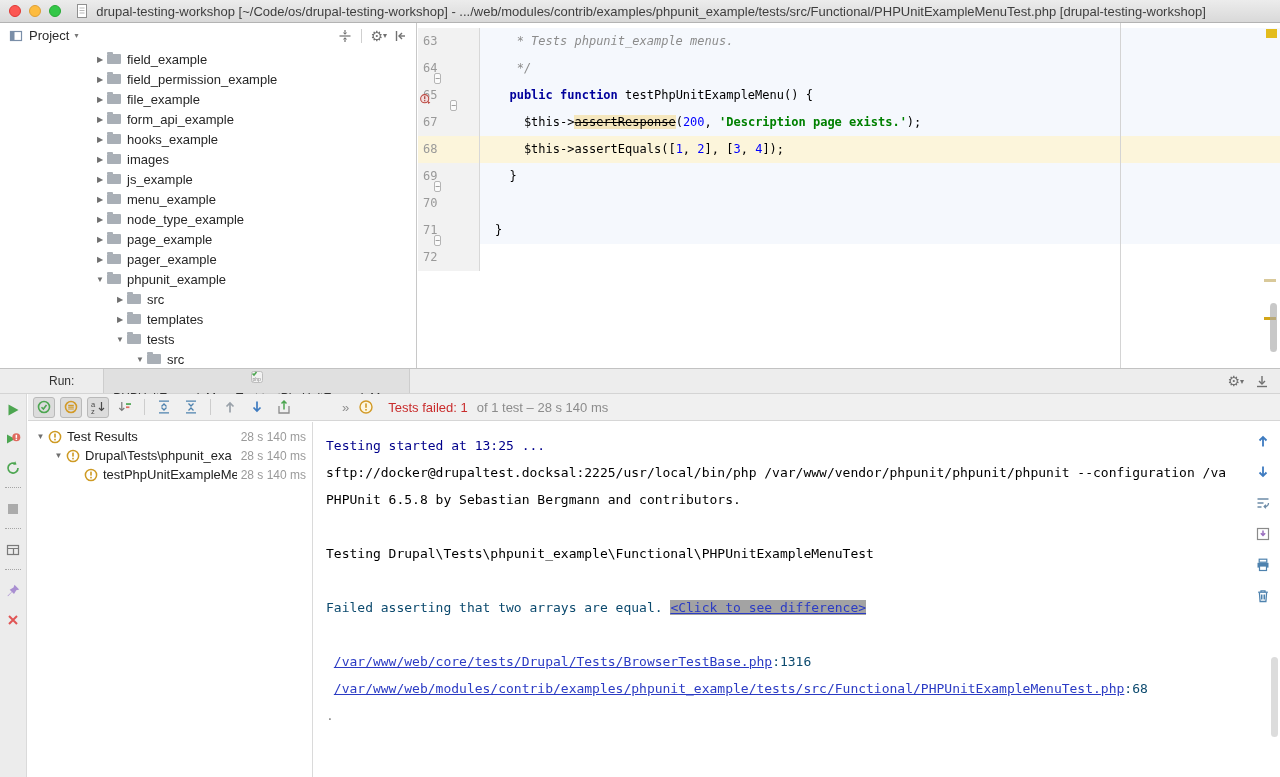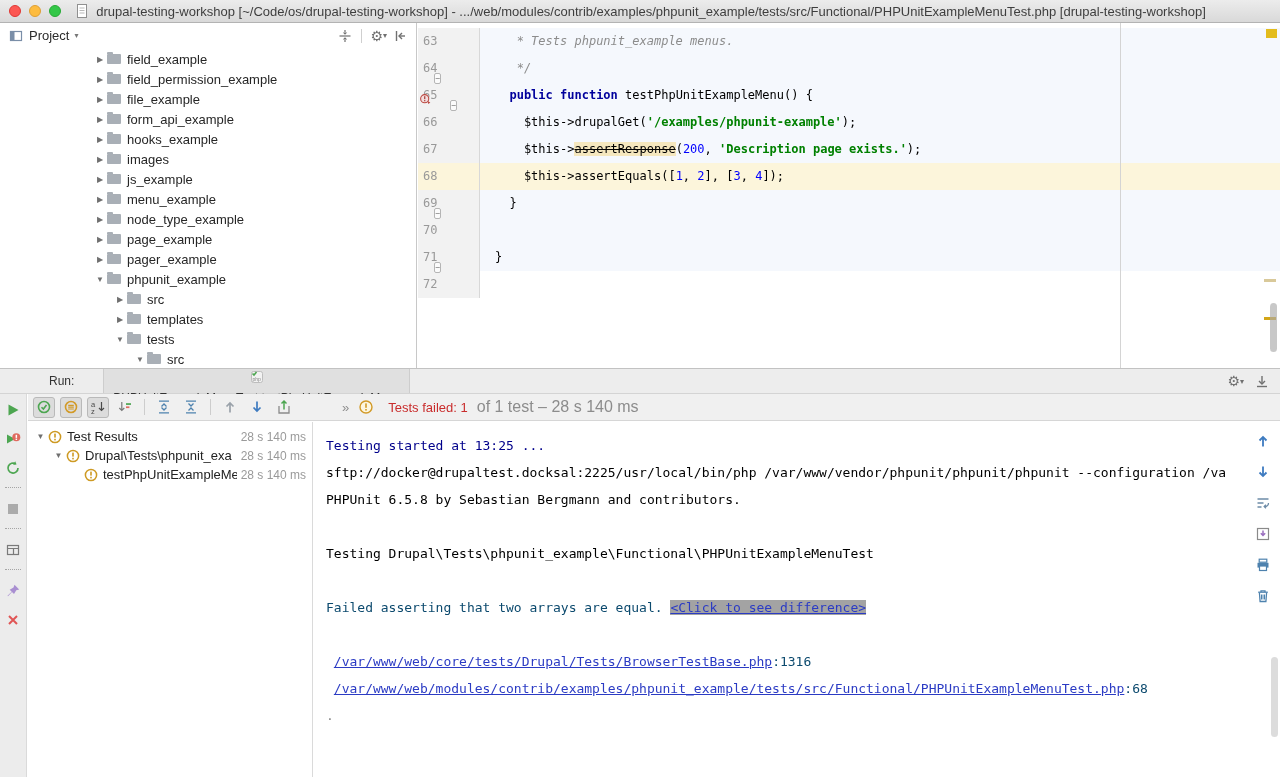--- a/index.html
+++ b/index.html
@@ -65,21 +65,21 @@
   .rp-strip{position:absolute;left:0;top:0;bottom:0;width:27px;background:#ECECEC;border-right:1px solid #DADADA;
     display:flex;flex-direction:column;align-items:center;padding-top:5px;gap:8px;box-sizing:border-box;}
   .strip-sep{width:16px;border-top:1px dotted #A5A5A5;height:1px;margin:1px 0;}
   .rp-toolbar{position:absolute;left:28px;right:0;top:0;height:27px;background:#F0F0F0;border-bottom:1px solid #D6D6D6;
     display:flex;align-items:center;gap:5px;padding-left:5px;box-sizing:border-box;}
   .tb-btn{width:22px;height:21px;display:flex;align-items:center;justify-content:center;border-radius:3px;box-sizing:border-box;}
   .tb-btn.pressed{background:#DCDCDC;border:1px solid #B9B9B9;}
   .tb-sep{width:1px;height:16px;background:#CDCDCD;margin:0 3px;}
   .tb-chevrons{color:#8E8E8E;font-size:13px;margin-left:42px;letter-spacing:1px;}
   .status-failed{color:#C92C2C;font-size:13px;margin-left:6px;}
-  .status-detail{color:#8C8C8C;font-size:16px;margin-left:4px;}
+  .status-detail{color:#8C8C8C;font-size:13px;margin-left:4px;}
   .rp-main{position:absolute;left:28px;top:28px;right:0;bottom:0;}
   .rp-tree{position:absolute;left:0;top:0;bottom:0;width:285px;border-right:1px solid #DADADA;padding-top:5px;box-sizing:border-box;background:#fff;}
   .rt-row{height:19px;display:flex;align-items:center;font-size:13px;color:#222;white-space:nowrap;overflow:hidden;}
   .rt-chevron{width:13px;font-size:8px;color:#6F6F6F;text-align:center;flex:0 0 13px;}
   .rt-label{flex:1;overflow:hidden;text-overflow:clip;margin-left:4px;}
   .rt-time{color:#9A9A9A;font-size:12px;padding:0 6px 0 4px;}
   .rp-console{position:absolute;left:286px;top:0;right:0;bottom:0;background:#fff;overflow:hidden;
     font-family:"DejaVu Sans Mono",monospace;font-size:13px;line-height:27px;padding:10px 0 0 12px;}
   .cs-line{height:27px;white-space:pre;}
   .cs-system{color:#00008B;}
@@ -249,24 +249,20 @@
               <svg viewBox="0 0 16 16" style="width: 13px; height: 13px;">
                 <circle cx="7" cy="7" r="5" fill="#F3DEDE" stroke="#BC4841" stroke-width="1.3"></circle>
                 <rect x="6.3" y="3.9" width="1.5" height="3.7" fill="#A43F3A"></rect>
                 <rect x="6.3" y="8.7" width="1.5" height="1.5" fill="#A43F3A"></rect>
                 <path d="M10.3 9.6l3.6 2-2.5 2z" fill="#BC4841"></path>
               </svg>
             </span><span class="fold">−</span></div>
           <div class="ed-code"><span class="pad"></span><span class="tk-keyword">  public function</span><span class="tk-plain"> testPhpUnitExampleMenu() {</span></div>
         </div>
         <div class="ed-row tinted">
-          <div class="ed-gutter">66</div>
-          <div class="ed-code"><span class="pad"></span><span class="tk-plain">    $this-&gt;drupalGet(</span><span class="tk-string">'/examples/phpunit-example'</span><span class="tk-plain">);</span></div>
-        </div>
-        <div class="ed-row tinted">
           <div class="ed-gutter">67</div>
           <div class="ed-code"><span class="pad"></span><span class="tk-plain">    $this-&gt;</span><span class="tk-deprecated">assertResponse</span><span class="tk-plain">(</span><span class="tk-number">200</span><span class="tk-plain">, </span><span class="tk-string">'Description page exists.'</span><span class="tk-plain">);</span></div>
         </div>
         <div class="ed-row tinted current">
           <div class="ed-gutter">68</div>
           <div class="ed-code"><span class="pad"></span><span class="tk-plain">    $this-&gt;assertEquals([</span><span class="tk-number">1</span><span class="tk-plain">, </span><span class="tk-number">2</span><span class="tk-plain">], [</span><span class="tk-number">3</span><span class="tk-plain">, </span><span class="tk-number">4</span><span class="tk-plain">]);</span></div>
         </div>
         <div class="ed-row tinted">
           <div class="ed-gutter">69<span class="fold">−</span></div>
           <div class="ed-code"><span class="pad"></span><span class="tk-plain">  }</span></div>

